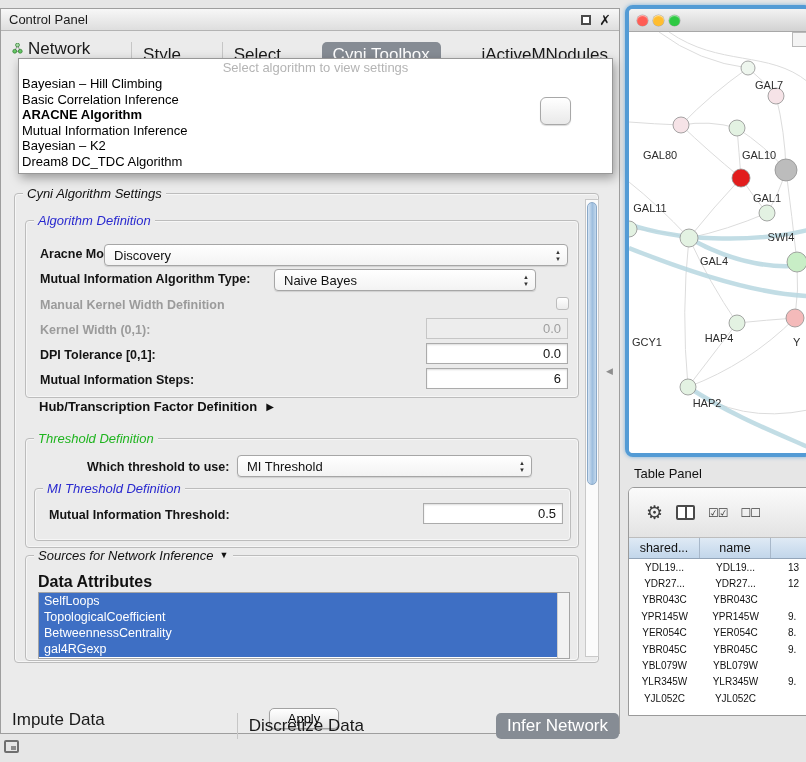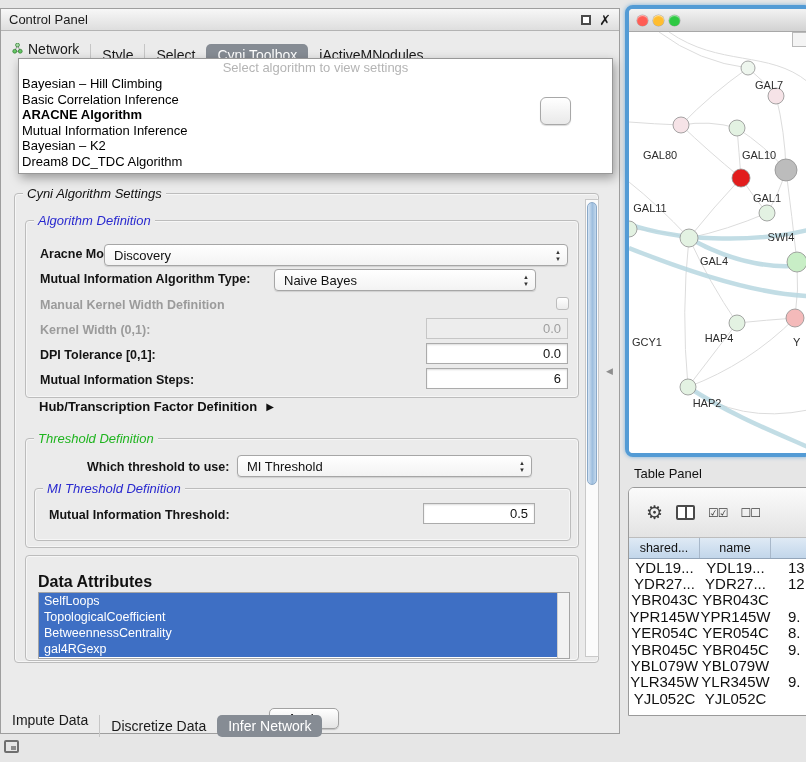--- a/index.html
+++ b/index.html
@@ -6,21 +6,21 @@
   body{font-family:"Liberation Sans","DejaVu Sans",sans-serif;}
   .screen{position:relative;width:806px;height:762px;background:#e6e6e6;overflow:hidden;font-size:13px;color:#111;}
 
   
   .cp{position:absolute;left:0;top:8px;width:620px;height:726px;background:#ebebeb;border:1px solid #9e9e9e;}
   .cp-titlebar{height:22px;background:linear-gradient(#f7f7f7,#dedede);border-bottom:1px solid #b3b3b3;display:flex;align-items:center;padding:0 8px;}
   .cp-title{font-size:13px;color:#1a1a1a;}
   .cp-titlebar-btns{margin-left:auto;display:flex;align-items:center;gap:8px;}
   .float-btn{width:10px;height:10px;border:2px solid #4a4a4a;background:#fff;}
   .close-btn{font-size:14px;font-weight:bold;color:#1a1a1a;line-height:1;}
-  .cp-tabs{position:absolute;left:0;right:0;top:28px;height:24px;display:flex;justify-content:flex-start;align-items:center;font-size:14px;}
+  .cp-tabs{position:absolute;left:0;right:0;top:28px;height:24px;display:flex;justify-content:space-between;align-items:center;font-size:17px;}
   .cp-tabs.bottom{top:699px;}
   .tab{display:flex;align-items:center;gap:5px;padding:3px 11px;color:#1a1a1a;}
   .tab + .tab{border-left:1px solid #c6c6c6;margin-top:12px;}
   .tab.active{background:#868c94;color:#fff;border-radius:5px;border-left:none;}
   .tab.active + .tab{border-left:none;}
 
   
   .groupbox{position:absolute;border:1px solid #bcbcbc;border-radius:4px;box-shadow:inset 0 0 0 1px #f6f6f6;}
   .groupbox-title{position:absolute;top:-8px;left:8px;background:#ebebeb;padding:0 4px;font-size:13px;line-height:15px;white-space:nowrap;display:flex;align-items:center;gap:6px;font-style:italic;}
   .groupbox-title.blue{color:#2929cf;}
@@ -63,21 +63,21 @@
   .table-panel-label{position:absolute;left:634px;top:466px;font-size:13px;text-align:right;}
   .table-window{position:absolute;left:628px;top:487px;width:184px;height:229px;background:#fff;border:1px solid #9a9a9a;border-radius:6px 0 0 0;overflow:hidden;}
   .tw-toolbar{height:50px;background:linear-gradient(#fbfbfb,#e3e3e3);border-bottom:1px solid #bdbdbd;display:flex;align-items:center;gap:13px;padding-left:17px;}
   .gear{font-size:19px;color:#3c3c3c;line-height:1;}
   .colicon{width:19px;height:15px;border:2px solid #4a4a4a;border-radius:2px;position:relative;background:#fff;}
   .colicon::after{content:"";position:absolute;left:50%;top:0;bottom:0;width:2px;background:#4a4a4a;transform:translateX(-50%);}
   .cbpair{font-size:12px;color:#3f3f3f;letter-spacing:-1px;}
   .tw-header{display:flex;height:21px;background:linear-gradient(#dfeaf5,#c2d6ea);border-bottom:1px solid #93a5b9;font-size:12.5px;}
   .tw-hcell{border-right:1px solid #a8b8ca;display:flex;align-items:center;justify-content:center;overflow:hidden;white-space:nowrap;}
   .tw-row{display:flex;height:16.4px;}
-  .tw-cell{display:flex;align-items:center;justify-content:center;overflow:hidden;white-space:nowrap;font-size:15px;}
+  .tw-cell{display:flex;align-items:center;justify-content:center;overflow:hidden;white-space:nowrap;font-size:10px;}
   .tw-cell.left{justify-content:flex-start;padding-left:17px;}
 
   
   .bl-icon{position:absolute;left:4px;top:740px;width:15px;height:13px;border:2px solid #6f6f6f;border-radius:2px;background:#e6e6e6;}
   .bl-icon::after{content:"";position:absolute;right:1px;bottom:1px;width:5px;height:4px;background:#8b8b8b;}
   .panel-grip{position:absolute;left:606px;top:366px;font-size:9px;color:#8e8e8e;}
 </style>
 </head>
 <body>
 
@@ -174,25 +174,29 @@
               <span>▲</span>
               <span>▼</span>
             </span>
         </div>
 
         <div class="groupbox" style="left:8px;top:49px;width:537px;height:53px;">
           <span class="groupbox-title blue">
               <span>MI Threshold Definition</span>
             </span>
           <span class="flabel" style="left:14px;top:19px;">Mutual Information Threshold:</span>
-          <div class="tfield" style="left:388px;top:14px;width:112px;">0.5</div>
+          <div class="tfield" style="left:388px;top:14px;width:140px;">0.5</div>
         </div>
       </div>
 
       <div class="groupbox" style="left:10px;top:361px;width:554px;height:106px;">
+        <span class="groupbox-title">
+          <span>Sources for Network Inference</span>
+          <span class="tri-down">▼</span>
+        </span>
         <span class="attr-label">Data Attributes</span>
         <div class="attr-list">
           <div class="attr-rows" id="attrRows">
               <div class="attr-row" style="background: rgb(62, 111, 196);">SelfLoops</div>
               <div class="attr-row" style="background: rgb(62, 111, 196);">TopologicalCoefficient</div>
               <div class="attr-row" style="background: rgb(62, 111, 196);">BetweennessCentrality</div>
               <div class="attr-row" style="background: rgb(62, 111, 196);">gal4RGexp</div>
             </div>
           <div class="attr-scroll"></div>
         </div>

